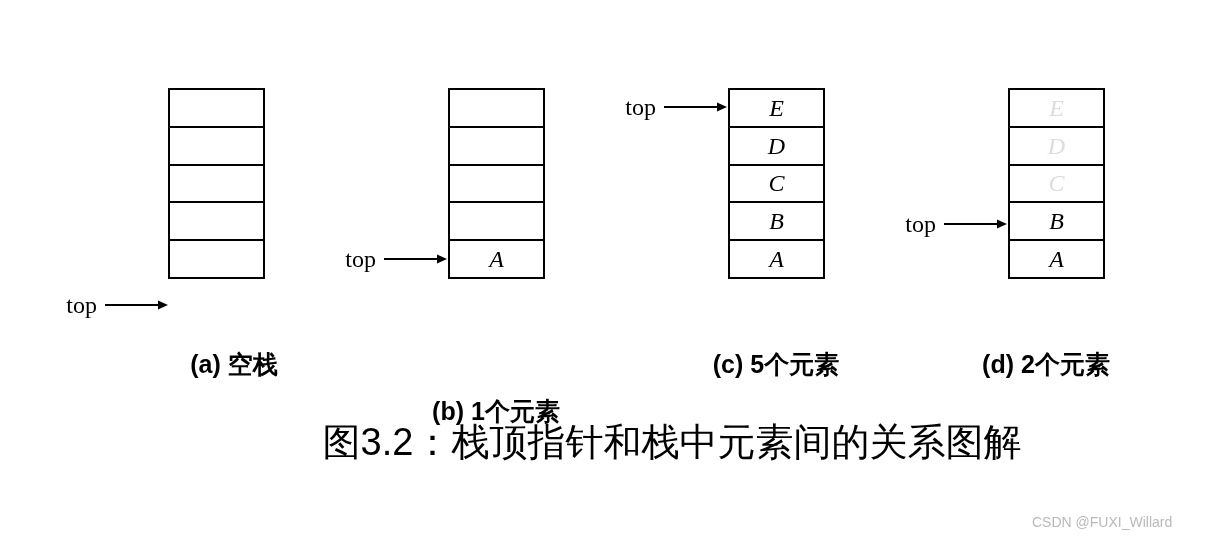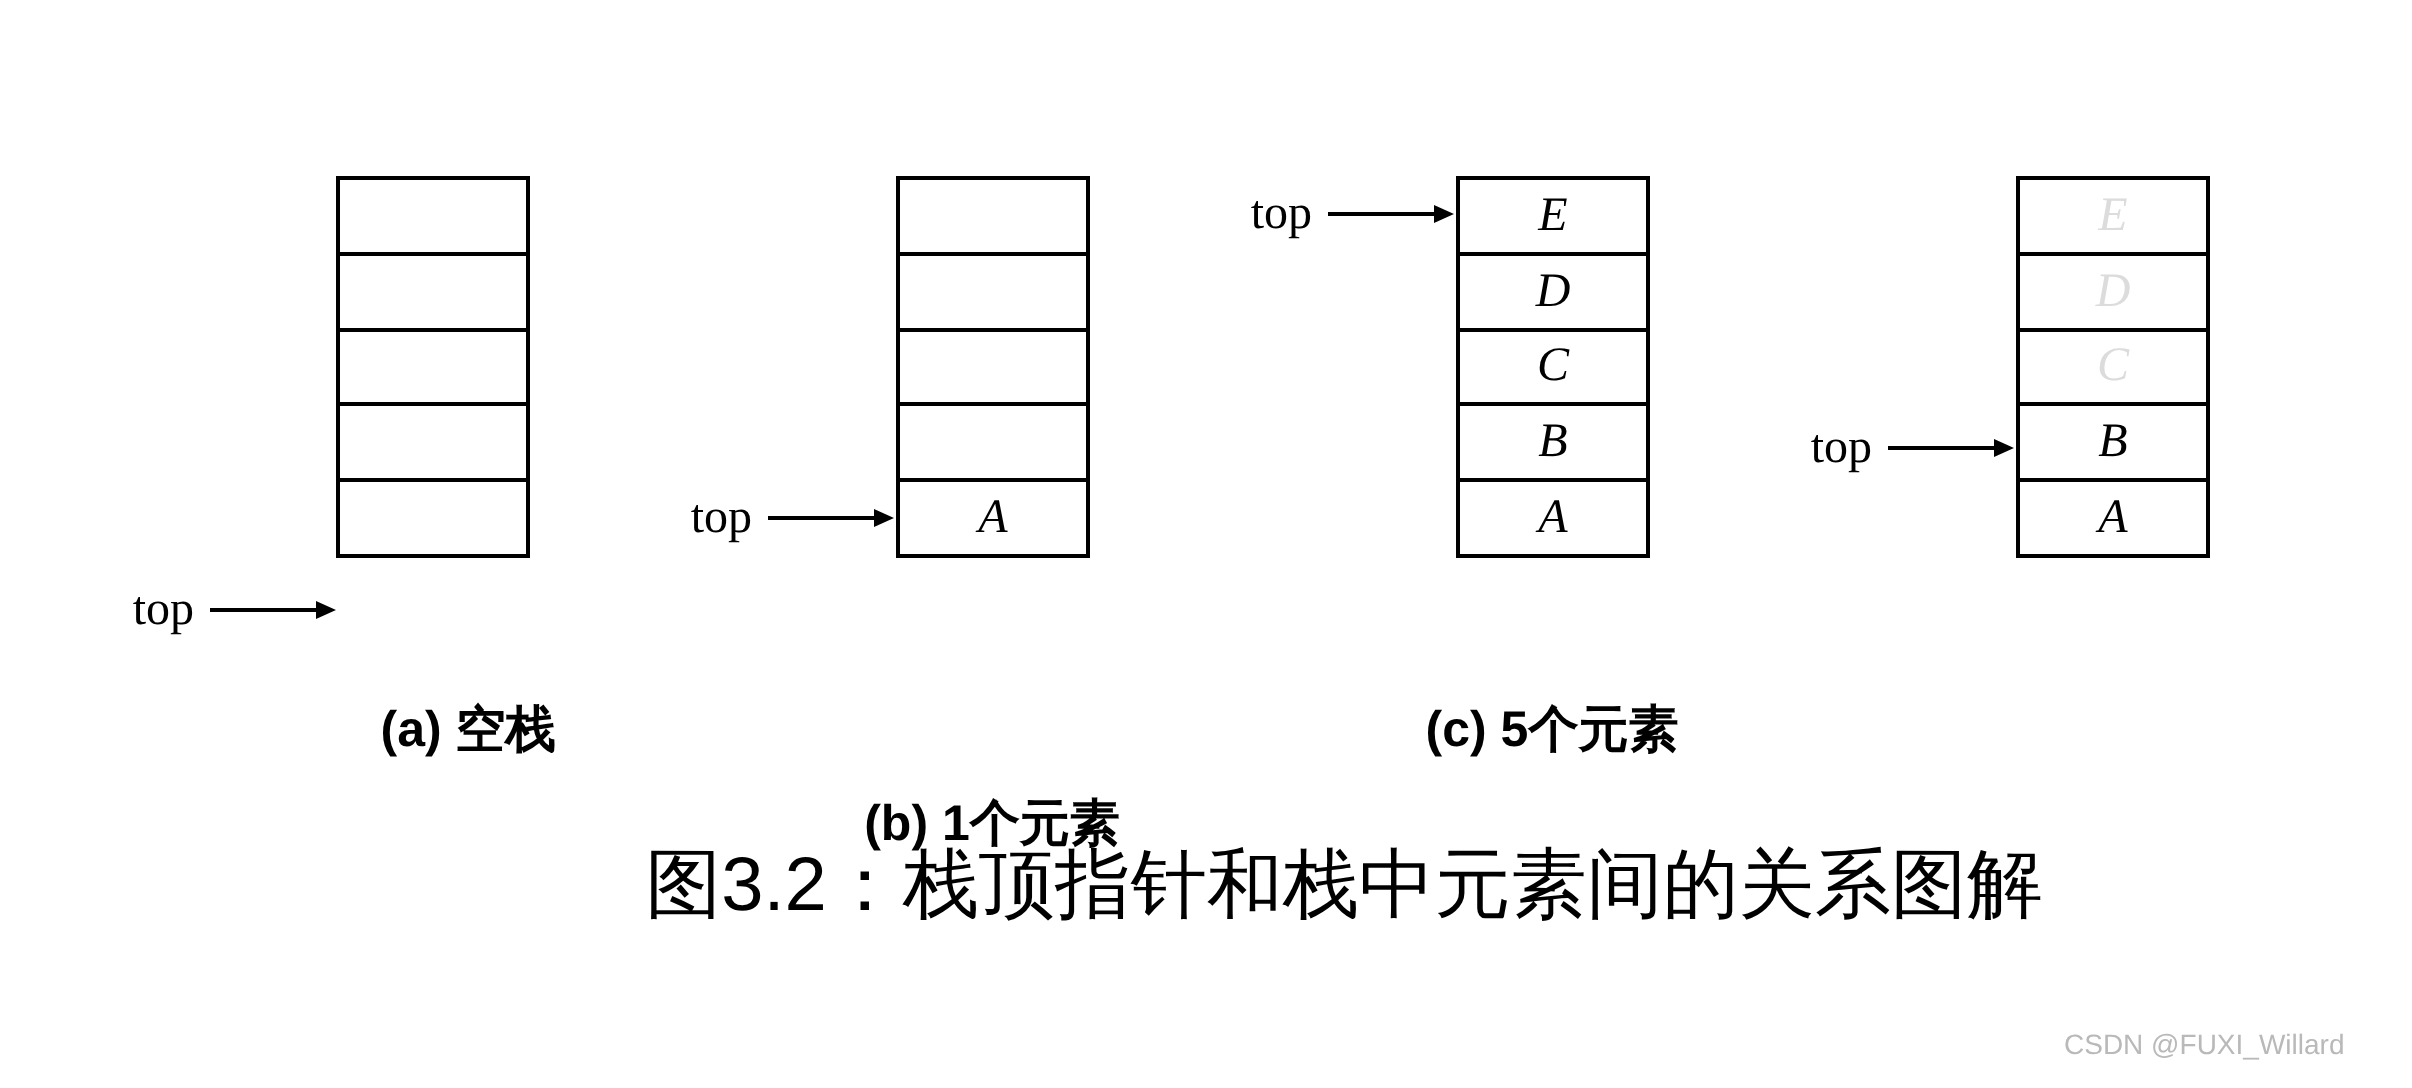--- a/index.html
+++ b/index.html
@@ -168,18 +168,19 @@
     <span class="pointer-label">top</span>
     <svg width="63" height="14" viewBox="0 0 63 14">
       <line x1="0" y1="7" x2="54" y2="7" stroke="#000000" stroke-width="2"></line>
       <polygon points="53,2.5 63,7 53,11.5" fill="#000000"></polygon>
     </svg>
   </div>
 
   <div class="sub-caption cap-a">(a) 空栈</div>
   <div class="sub-caption cap-b">(b) 1个元素</div>
   <div class="sub-caption cap-c">(c) 5个元素</div>
+  <div class="sub-caption cap-d">(d) 2个元素</div>
 
   <div class="figure-caption">图3.2：栈顶指针和栈中元素间的关系图解</div>
 
   <div class="watermark">CSDN @FUXI_Willard</div>
 
 </div>
 
 </body></html>

